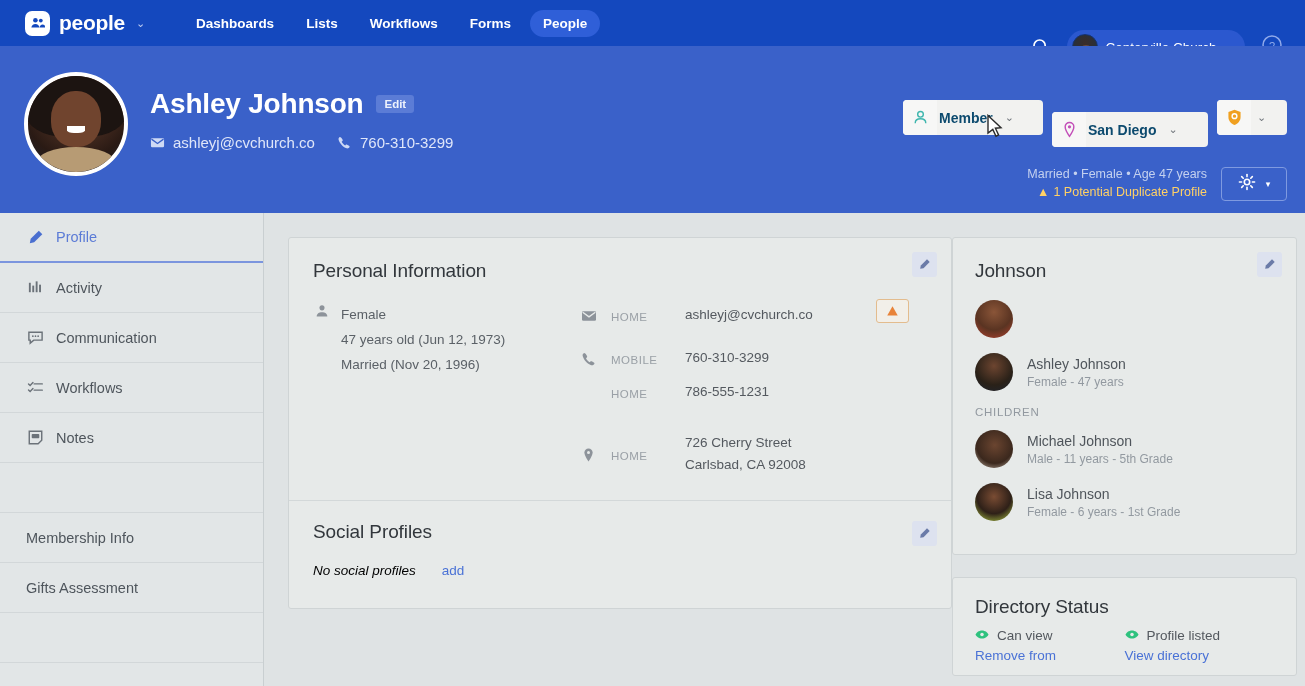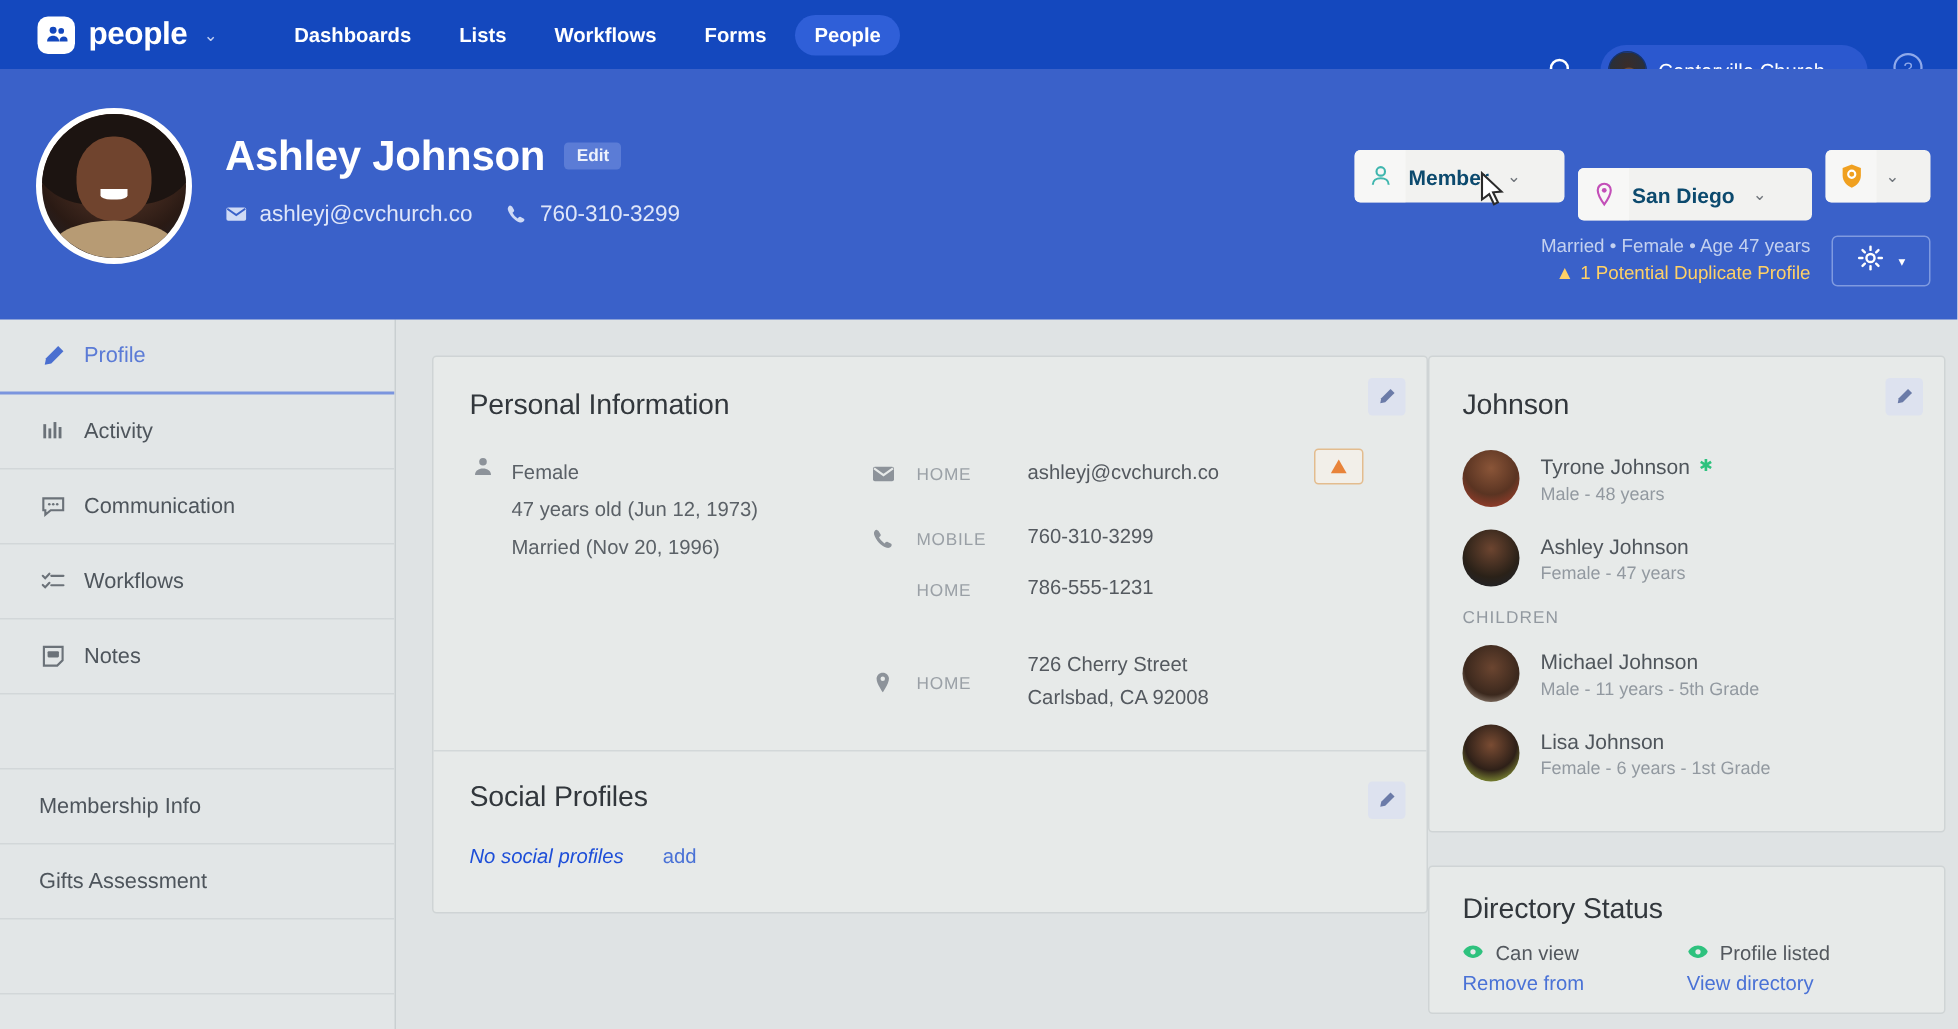--- a/index.html
+++ b/index.html
@@ -110,21 +110,21 @@
   }
   .pill .pill-txt {
     font-size: 14px; color: #0c4a6e; font-weight: 700; padding: 0 6px 0 2px; white-space: nowrap;
   }
   .pill .pill-car { padding: 0 11px 0 6px; color: #71767c; font-size: 11px; }
   .pill.member { min-width: 140px; }
   .pill.campus { min-width: 156px; margin-top: 24px; }
   .pill.shield { width: 70px; }
 
   .meta-row {
-    margin-top: 10px; display: flex; align-items: flex-start; gap: 14px; justify-content: flex-end;
+    margin-top: 20px; display: flex; align-items: flex-start; gap: 14px; justify-content: flex-end;
   }
   .meta-lines { text-align: right; }
   .meta-top { color: #c4d1ef; font-size: 12.5px; }
   .meta-dup { color: #ffd166; font-size: 12.5px; margin-top: 4px; cursor: pointer; }
   .meta-dup .warn { margin-right: 4px; }
   .gear-btn {
     border: 1px solid #7f9ae0; border-radius: 4px; height: 34px; min-width: 66px;
     display: flex; align-items: center; justify-content: center; gap: 10px; cursor: pointer;
   }
   .gear-btn .tri { color: #ffffff; font-size: 9px; }
@@ -186,21 +186,21 @@
   .warn-box {
     position: absolute; right: 18px; top: -3px;
     width: 33px; height: 24px; border: 1px solid #e3bc8e; border-radius: 3px;
     background: #f2efe9; display: flex; align-items: center; justify-content: center; cursor: pointer;
   }
   .cf-gap { height: 17px; }
 
   .divider { height: 1px; background: #d3d8d9; margin: 0 0 0 0; }
   .sp-sect { padding: 20px 24px 30px 24px; position: relative; }
   .sp-empty { margin-top: 20px; display: flex; align-items: center; gap: 26px; }
-  .sp-none { font-size: 13.5px; color: #1d4ed8; font-style: italic; }
+  .sp-none { font-size: 13.5px; color: #000000; font-style: italic; }
   .sp-add { font-size: 13.5px; color: #4a72d6; cursor: pointer; }
 
   .hh-card { padding: 22px 22px 18px 22px; }
   .hh-list { margin-top: 18px; }
   .hh-row { display: flex; align-items: center; gap: 14px; margin-bottom: 15px; cursor: pointer; }
   .hh-av {
     width: 38px; height: 38px; border-radius: 50%; flex: none; overflow: hidden; position: relative;
   }
   .hh-name { font-size: 14px; color: #4f555b; display: flex; align-items: center; gap: 6px; }
   .hh-star { color: #2ec27e; font-size: 11px; }
@@ -545,27 +545,20 @@
         <div class="card-title">Johnson</div>
         <div class="edit-btn">
           <svg width="13" height="13" viewBox="0 0 18 18">
             <path d="M12.5 1.8l3.7 3.7-8.6 8.6-4.6.9.9-4.6z" fill="#6b7ba8"></path>
           </svg>
         </div>
 
         <div class="hh-list">
           <div class="hh-row">
             <span class="hh-av" style="background:radial-gradient(circle at 50% 32%, #8a5538 0%, #5a3422 55%, #b3412f 100%);"></span>
-            <span>
-              <span class="hh-name">
-                <span>Tyrone Johnson</span>
-                <span class="hh-star">✱</span>
-              </span>
-              <div class="hh-sub">Male - 48 years</div>
-            </span>
           </div>
 
           <div class="hh-row">
             <span class="hh-av" style="background:radial-gradient(circle at 50% 34%, #6d4530 0%, #2a2118 60%, #1d2430 100%);"></span>
             <span>
               <span class="hh-name">
                 <span>Ashley Johnson</span>
               </span>
               <div class="hh-sub">Female - 47 years</div>
             </span>

